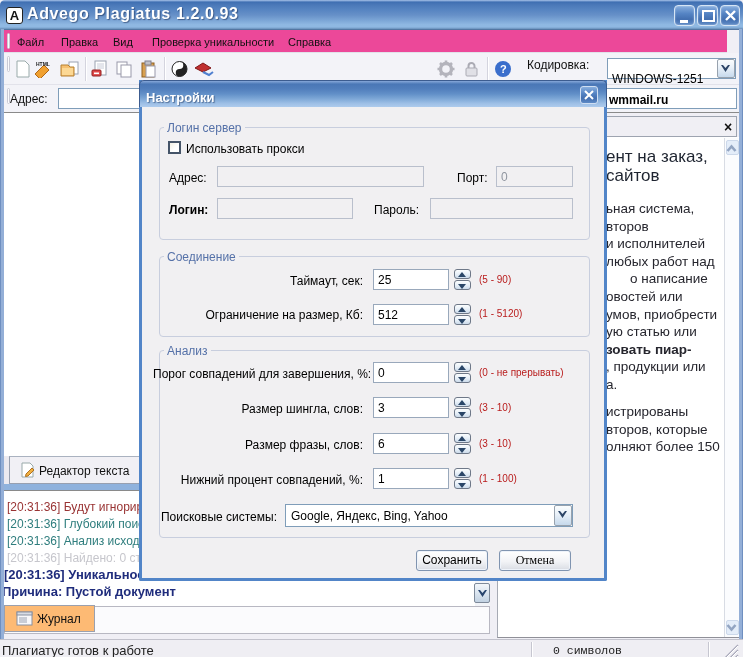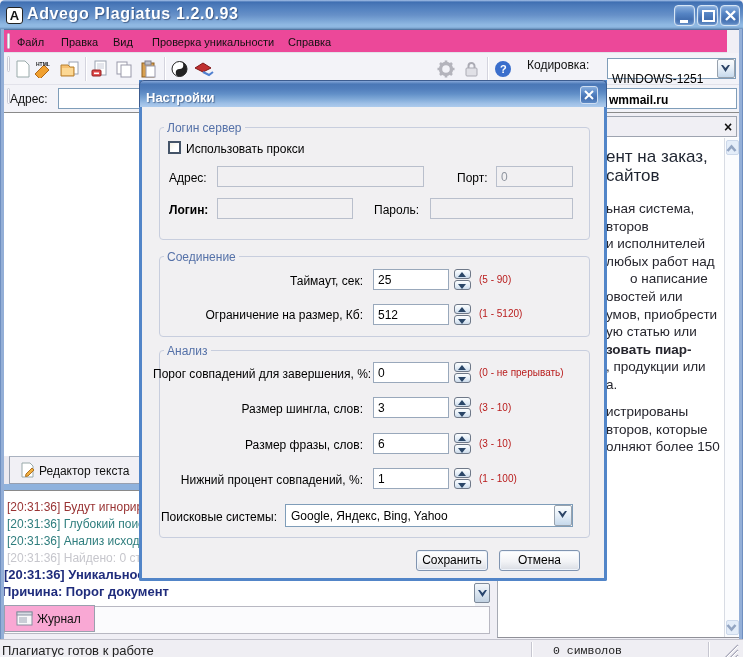--- a/index.html
+++ b/index.html
@@ -58,21 +58,21 @@
   #log{left:4px;top:490px;width:486px;height:116px;background:#fff;border-top:1px solid #8a8a8a;}
   .logline{left:3px;font-size:12px;white-space:nowrap;}
   #logsb{left:471px;top:0px;width:15px;height:115px;background:#f2f4f8;}
   #logarrow{left:470px;top:92px;width:16px;height:20px;border:1px solid #7e8a9a;border-radius:2px;
     background:linear-gradient(180deg,#f2f6fa 0%,#dde7f1 45%,#c2d2e2 100%);}
   #logarrow:after{content:"";position:absolute;left:3px;top:6px;width:9px;height:7px;
     background:#28456e;clip-path:polygon(0 0,22% 0,50% 42%,78% 0,100% 0,50% 100%);}
 
   
   #logtabs{left:4px;top:606px;width:486px;height:28px;background:#fbfbfd;border:1px solid #b8b8c2;}
-  #logtab{left:4px;top:605px;width:91px;height:27px;background:#f9a8d4;border:1px solid #9aa0ae;}
+  #logtab{left:4px;top:605px;width:91px;height:27px;background:#fdba74;border:1px solid #9aa0ae;}
   #logtab .tabtxt{left:32px;top:6px;font-size:12px;color:#111;}
 
   
   #status{left:0px;top:639px;width:743px;height:18px;background:#efeef3;border-top:1px solid #c2c2cc;}
   #status .s1{left:2px;top:3px;font-size:13px;color:#222;}
   #status .div1{left:531px;top:2px;width:1px;height:17px;background:#c6c6d0;box-shadow:1px 0 0 #fff;}
   #status .s2{left:553px;top:4px;font-size:11.5px;color:#222;font-family:Liberation Mono, monospace;}
   #status .div2{left:708px;top:2px;width:1px;height:17px;background:#c6c6d0;box-shadow:1px 0 0 #fff;}
 
   
@@ -226,21 +226,21 @@
     <div class="tabtxt abs">Редактор текста</div>
   </div>
   <div id="bluebar" class="abs"></div>
 
   <div id="log" class="abs">
     <div class="logline abs" style="top:9px;color:#993333;">[20:31:36] Будут игнорироваться слова</div>
     <div class="logline abs" style="top:26px;color:#2e7d7d;">[20:31:36] Глубокий поиск</div>
     <div class="logline abs" style="top:43px;color:#2e7d7d;">[20:31:36] Анализ исходного текста</div>
     <div class="logline abs" style="top:60px;color:#c6c6cc;">[20:31:36] Найдено: 0 страниц</div>
     <div class="logline abs" style="top:76px;color:#1f2c7c;font-weight:bold;font-size:13px;left:0px;">[20:31:36] Уникальность текста</div>
-    <div class="logline abs" style="top:93px;color:#1f2c7c;font-weight:bold;font-size:13px;left:-2px;">Причина: Порог документ</div>
+    <div class="logline abs" style="top:93px;color:#1f2c7c;font-weight:bold;font-size:13px;left:-2px;">Причина: Пустой документ</div>
     <div id="logsb" class="abs"></div>
     <div id="logarrow" class="abs"></div>
   </div>
 
   <div id="logtabs" class="abs"></div>
   <div id="logtab" class="abs">
     <svg class="abs" style="left:11px;top:5px;" width="17" height="15">
         <rect x="1" y="1" width="15" height="13" fill="#f8f8fa" stroke="#8890a0"></rect>
         <rect x="1" y="1" width="15" height="3" fill="#d8dce4" stroke="#8890a0"></rect>
         <path d="M3 7 h8 M3 9 h8 M3 11 h8" stroke="#9aa2b2"></path>
@@ -373,14 +373,14 @@
       <div class="b dn"></div>
     </div>
   <div class="hint abs" style="left:479px;top:473px;">(1 - 100)</div>
   <div class="dlab abs" style="left:77px;top:510px;width:200px;text-align:right;">Поисковые системы:</div>
   <div class="combo abs" style="left:285px;top:504px;width:288px;height:23px;">
     <span style="position:absolute;left:5px;top:4px;">Google, Яндекс, Bing, Yahoo</span>
     <div class="combobtn"></div>
   </div>
 
   <div class="xpbtn abs" style="left:416px;top:550px;width:72px;">Сохранить</div>
-  <div class="xpbtn abs" style="left:499px;top:550px;width:81px;">Отмена</div>
+  <div class="xpbtn abs" style="left:499px;top:550px;width:72px;font-family:Liberation Serif, serif;">Отмена</div>
 </div>
 
 </body></html>

